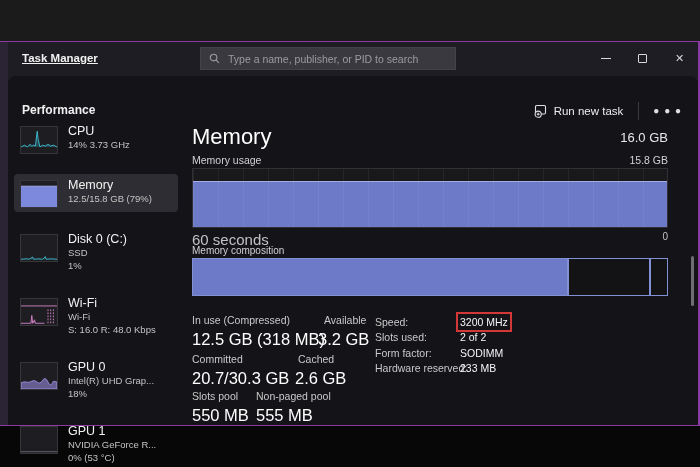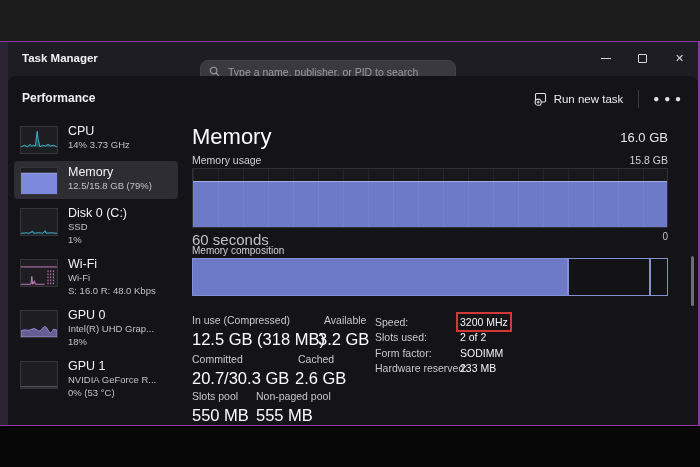--- a/index.html
+++ b/index.html
@@ -10,46 +10,46 @@
 
   
   #tm-window { position:absolute; left:0; top:41px; width:700px; height:385px;
     background:#1e1d23; border-top:1px solid #8a3aa0; border-right:2px solid #8a3aa0;
     border-bottom:1px solid #8a3aa0; }
 
   #left-rail { position:absolute; left:0; top:0; width:8px; height:100%; background:#2a2434; }
 
   
   #titlebar { position:absolute; left:8px; top:0; right:0; height:34px; }
-  #win-title { position:absolute; left:14px; top:10px; font-size:11.5px; font-weight:700; color:#f2f2f2; }
-  #searchbox { position:absolute; left:192px; top:18px; width:256px; height:23px;
-    background:#3a393f; border:1px solid #434249; border-radius:8px;
+  #win-title { position:absolute; left:14px; top:10px; font-size:11.5px; font-weight:700; color:#f2f2f2;text-decoration:underline; }
+  #searchbox { position:absolute; left:192px; top:5px; width:256px; height:23px;
+    background:#3a393f; border:1px solid #434249; border-radius:0;
     display:flex; align-items:center; padding:0 8px; gap:8px; }
   #searchbox input { flex:1; background:transparent; border:none; outline:none;
     font-size:10.5px; color:#cfcfcf; font-family:inherit; }
   #searchbox input::placeholder { color:#9b9ba0; }
   .win-controls { position:absolute; right:0; top:0; height:33px; display:flex; }
   .win-btn { width:37px; height:33px; display:flex; align-items:center; justify-content:center;
     color:#d8d8d8; font-size:11px; cursor:default; }
   .glyph-min { width:10px; height:1px; background:#d8d8d8; display:inline-block; }
   .glyph-max { width:9px; height:9px; border:1px solid #d8d8d8; border-radius:1px; display:inline-block; }
 
   
   #panel { position:absolute; left:8px; top:34px; right:0; bottom:0;
     background:#141318; border-radius:8px 8px 0 0; }
-  #toolbar { position:absolute; left:0; top:4px; right:0; height:37px; }
+  #toolbar { position:absolute; left:0; top:16px; right:0; height:37px; }
   #perf-title { position:absolute; left:14px; top:11px; font-size:12px; font-weight:700; color:#f0f0f0; }
   #toolbar-right { position:absolute; right:8px; top:0; height:37px; display:flex; align-items:center; gap:6px; }
   #run-task { display:flex; align-items:center; gap:6px; padding:5px 9px; border-radius:4px; color:#ececec;
     font-size:11.5px; cursor:default; }
   #toolbar-sep { width:1px; height:18px; background:#3c3b42; }
   #more-btn { padding:4px 8px; font-size:10px; letter-spacing:1px; color:#e0e0e0; }
 
   
-  #sidebar { position:absolute; left:6px; top:44px; width:164px; display:flex; flex-direction:column; gap:3px; }
+  #sidebar { position:absolute; left:6px; top:44px; width:164px; display:flex; flex-direction:column; gap:16px; }
   .side-item { display:flex; gap:10px; padding:4px 6px; border-radius:4px; align-items:flex-start; }
   .side-item.selected { background:#2e2d33; }
   .thumb { width:38px; height:28px; background:#1e1e22; border:1px solid #35353a; flex:none; margin-top:2px; }
   .side-name { font-size:12.5px; color:#f2f2f2; line-height:15px; }
   .side-sub { font-size:9.5px; color:#c4c4c4; line-height:12.5px; white-space:nowrap; }
 
   
   #main { position:absolute; left:184px; top:48px; width:476px; }
   #mem-title { position:absolute; left:0; top:0; font-size:22px; font-weight:300; color:#fff; }
   #mem-capacity { position:absolute; right:0; top:6px; font-size:13px; color:#e8e8e8; }

